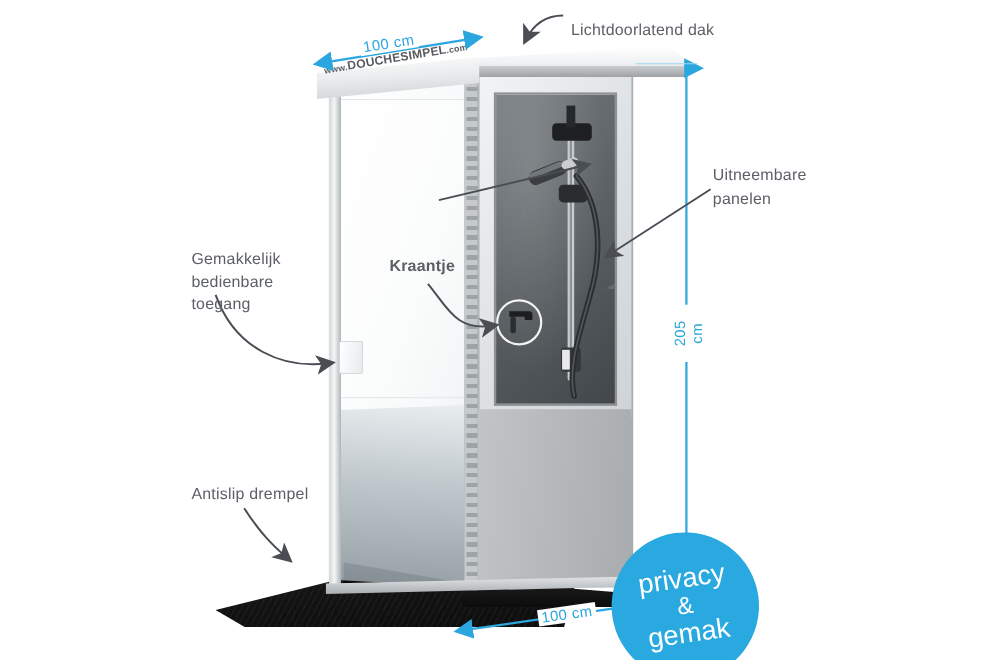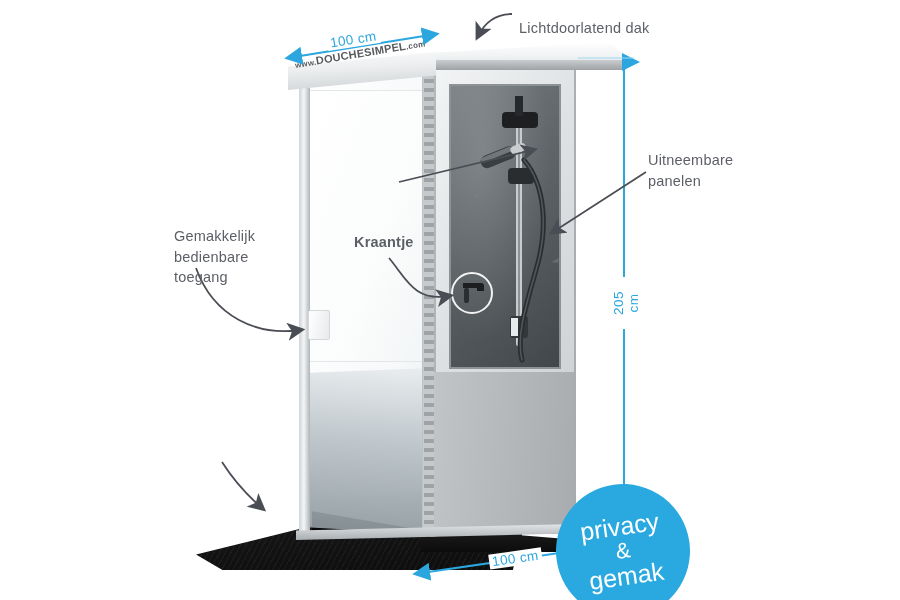--- a/index.html
+++ b/index.html
@@ -344,20 +344,21 @@
 
   <div class="anno" style="left:612px; top:150px;margin-left:36px;">Uitneembare
 panelen</div>
 
   <div class="anno" style="left:174px; top:226px;">Gemakkelijk
 bedienbare
 toegang</div>
 
   <div class="anno" style="left:354px; top:232px;font-weight:bold;">Kraantje</div>
 
+  <div class="anno" style="left:174px; top:440px;">Antislip drempel</div>
 
   <div id="badge">
     <span class="badge-l1">privacy</span>
     <span class="badge-l2">&amp;</span>
     <span class="badge-l3">gemak</span>
   </div>
 
 </div>
 
 </body></html>

